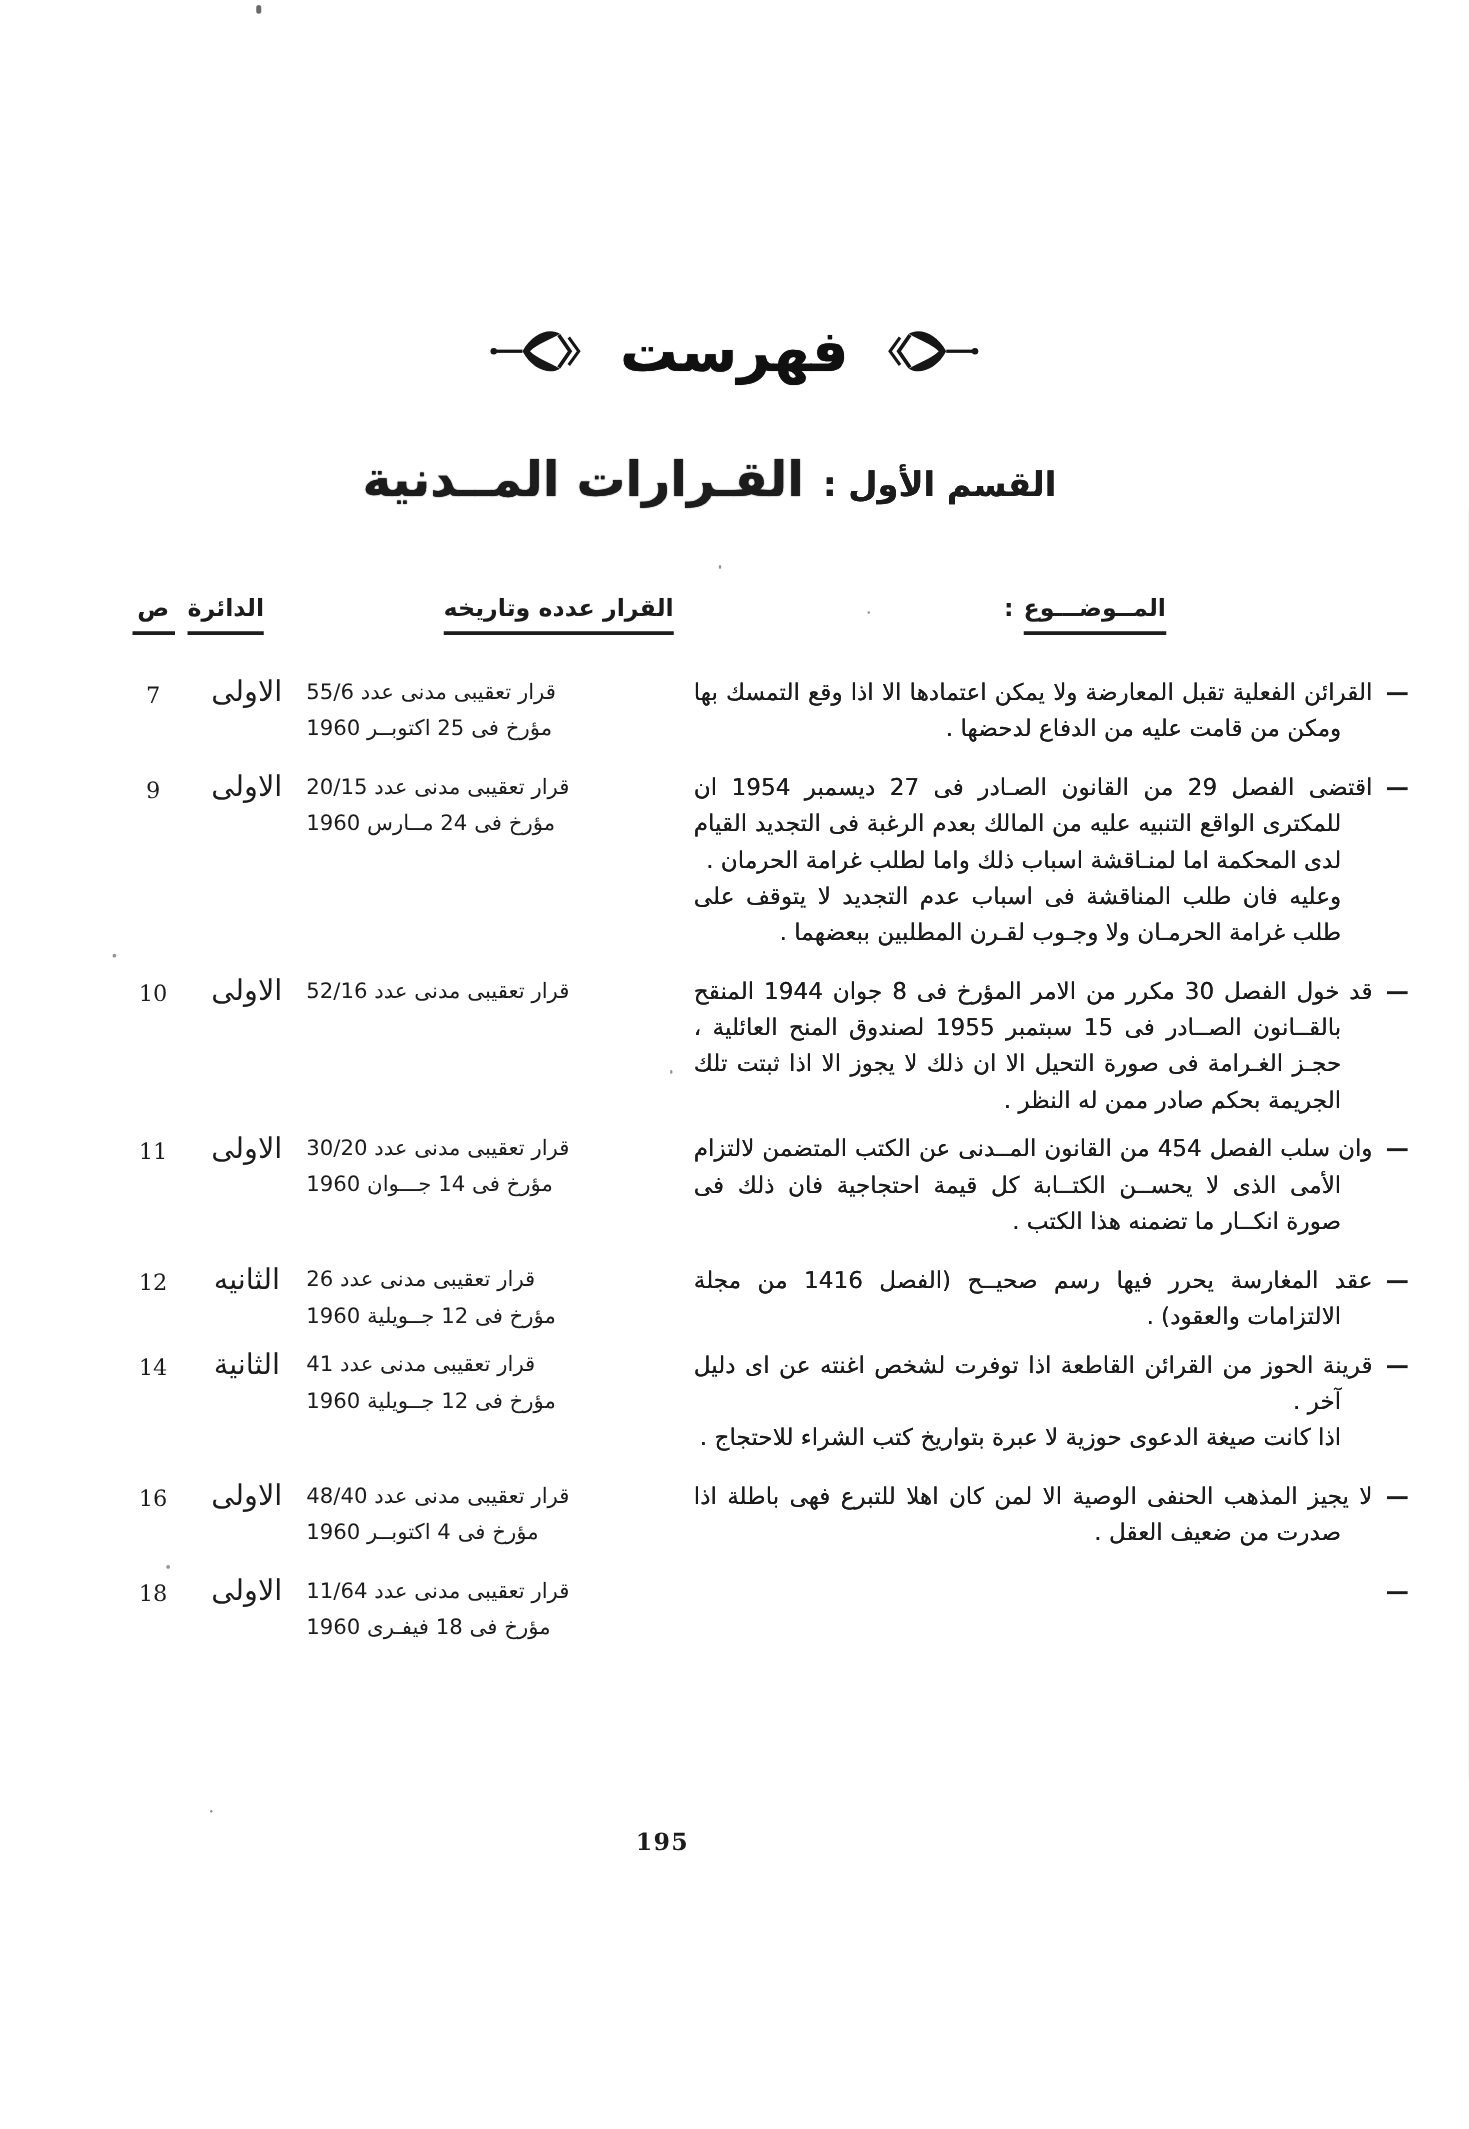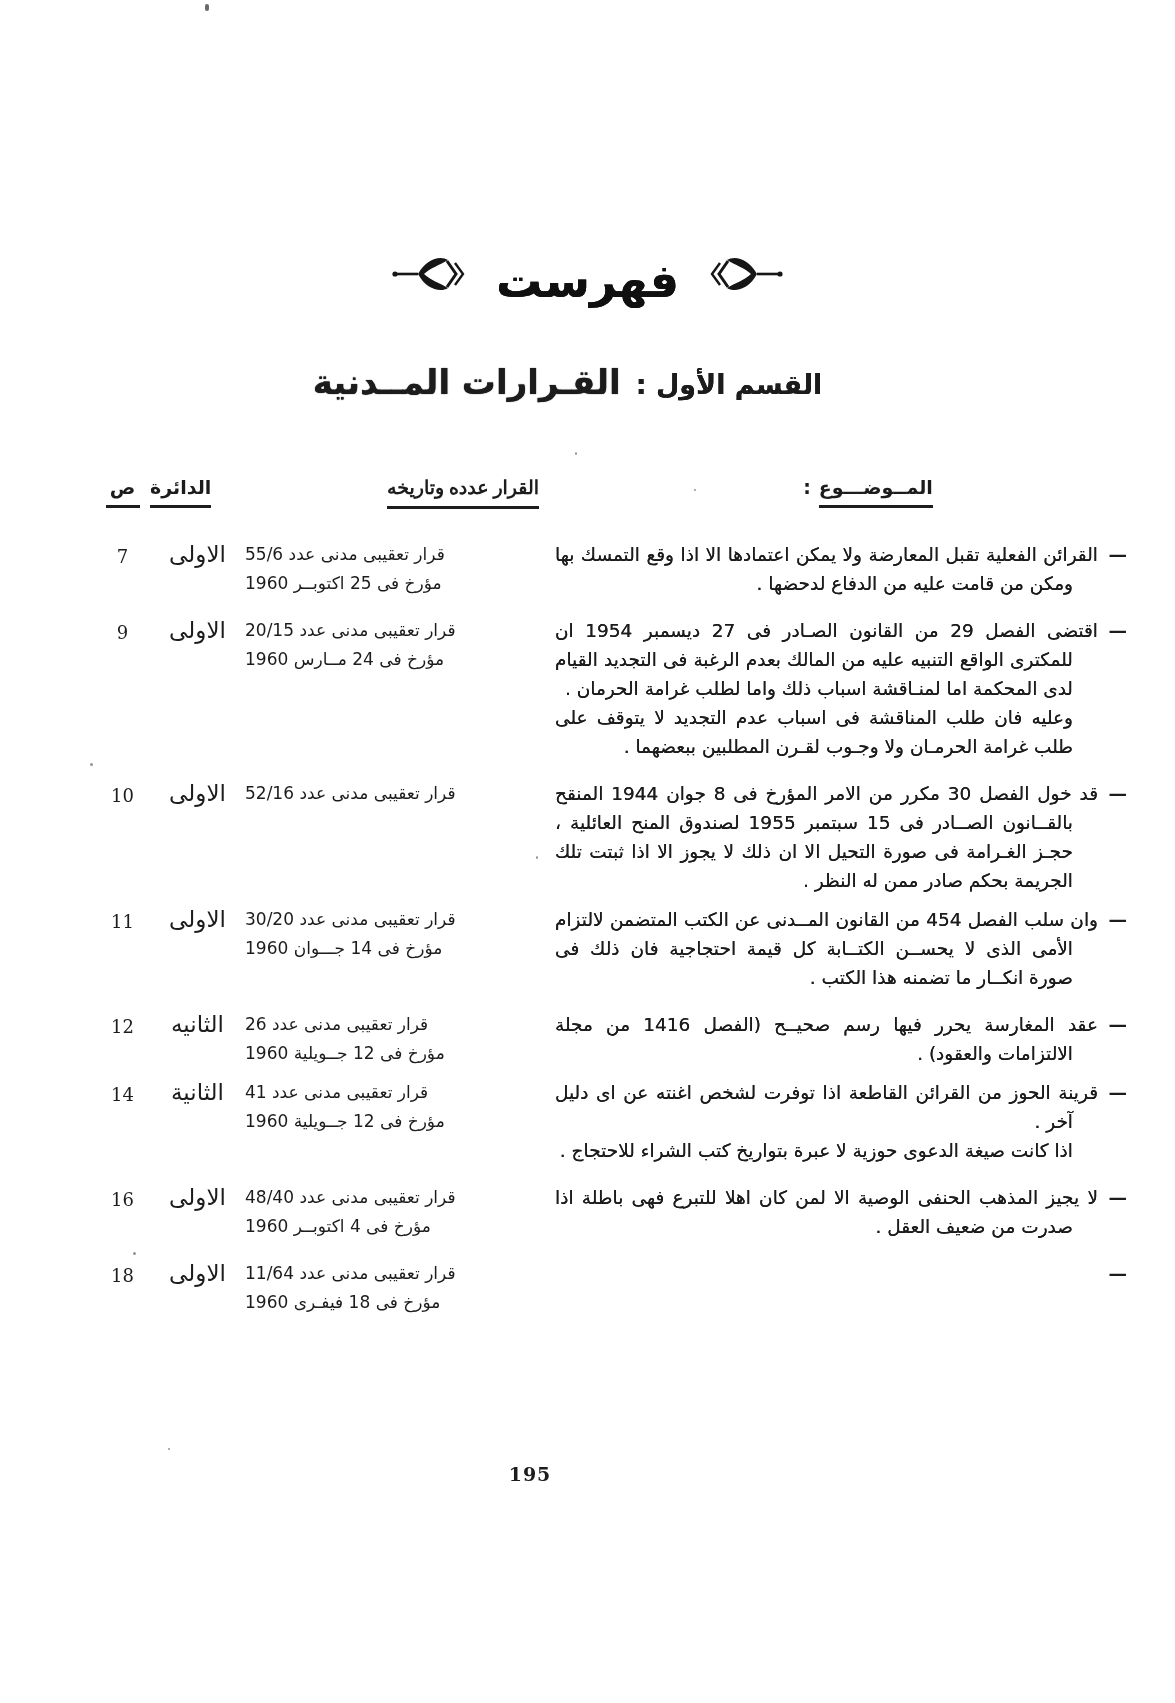--- a/index.html
+++ b/index.html
@@ -8,53 +8,53 @@
     width:1175px; height:1703px;
     margin:0 auto;
     background:#ffffff;
     color:#1c1c1c;
     font-family:"DejaVu Sans", sans-serif;
     overflow:hidden;
   }
   
   .title-row {
     position:absolute; top:252px; left:0; width:1175px;
-    display:flex; justify-content:center; gap:22px;
+    display:flex; justify-content:center; align-items:center; gap:22px;
   }
   .doc-title {
     font-size:46px; font-weight:bold; color:#101010;
     letter-spacing:-1px; line-height:58px;
     text-shadow:0 0 0.6px #101010;
   }
   .fleuron { display:block; }
   .fleuron.right { transform:scaleX(-1); }
   
   .section-row {
     position:absolute; top:362px; left:0; width:1135px;
     text-align:center; direction:rtl;
   }
   .section-prefix { font-size:27px; font-weight:bold; text-shadow:0 0 0.5px #111; }
-  .section-title  { font-size:34px; font-weight:bold; text-shadow:0 0 1px #111; margin-right:10px; }
+  .section-title  { font-size:39px; font-weight:bold; text-shadow:0 0 1px #111; margin-right:10px; }
   
   .grid-row {
     display:grid;
     grid-template-columns:55px 95px 300px 1fr;
     padding-left:95px; padding-right:40px;
     align-items:start;
   }
   
   .thead { position:absolute; top:476px; left:0; width:1175px; box-sizing:border-box; }
   .hdr { font-size:19px; font-weight:bold; direction:rtl; }
   .hdr-u {
     display:inline-block; border-bottom:3px solid #1d1d1d; padding-bottom:7px;
   }
   .hdr-page { text-align:center; }
   .hdr-page .hdr-u { min-width:34px; text-align:center; }
   .hdr-circuit { text-align:left; }
-  .hdr-decision { text-align:right; padding-right:6px;font-family:Liberation Serif, serif; }
+  .hdr-decision { text-align:right; padding-right:6px; }
   .hdr-subject { text-align:center; transform:translateX(28px); }
   .hdr-subject .colon { margin-right:8px; }
   
   .tbody { position:absolute; top:540px; left:0; width:1175px; box-sizing:border-box; }
   .row { margin-bottom:18px; }
   .row.tight { margin-bottom:10px; }
   .cell-page {
     text-align:center; font-size:18px; line-height:29px; padding-top:2px;
     font-family:"DejaVu Serif", serif;
   }

